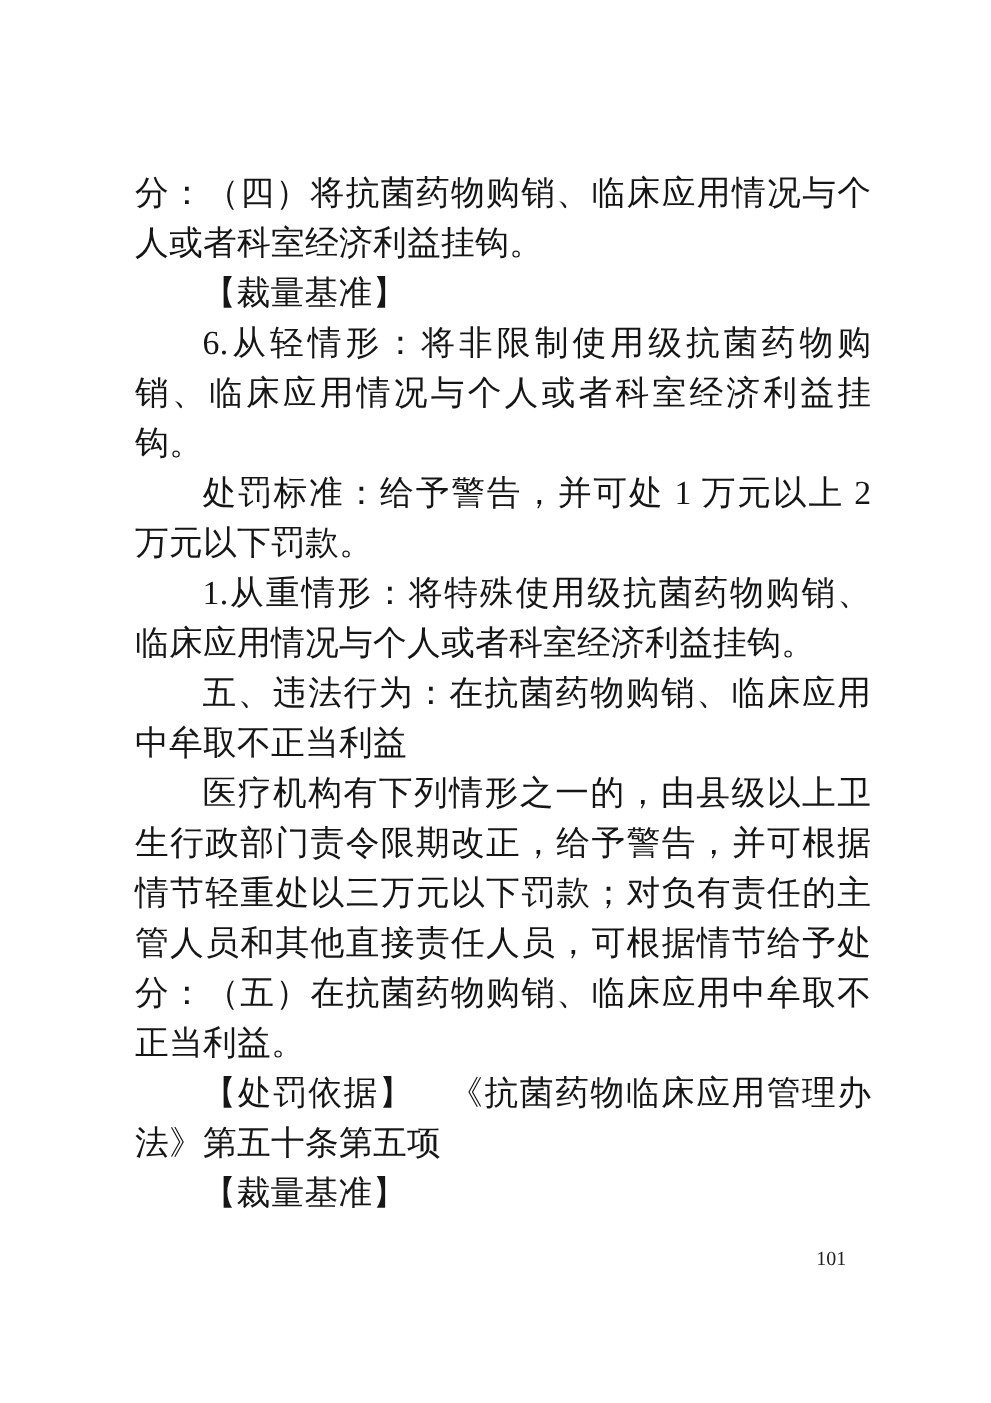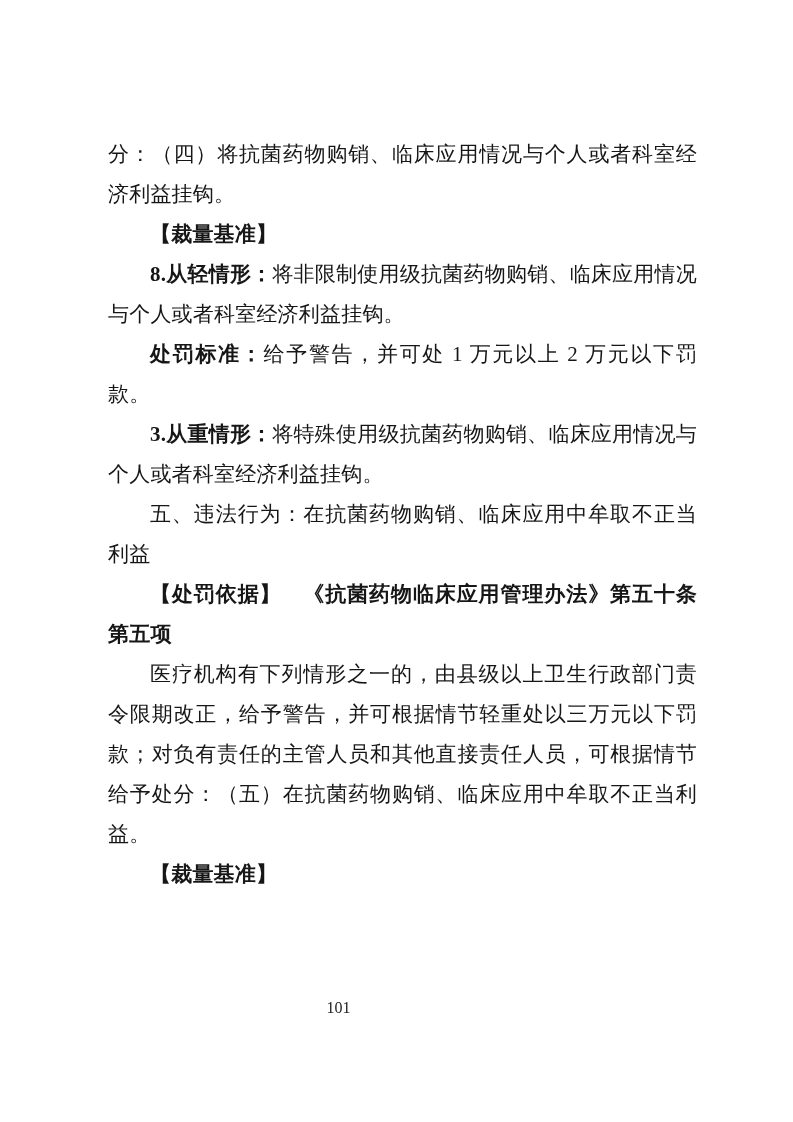--- a/index.html
+++ b/index.html
@@ -18,57 +18,57 @@
   }
   .doc-body {
     position: absolute;
     top: 134px;
     left: 108px;
     width: 589px;
   }
   .para {
     margin: 0;
     padding: 0;
-    font-size: 21px;
+    font-size: 27px;
     line-height: 40px;
     text-align: justify;
     text-justify: inter-ideograph;
     letter-spacing: 0.2px;
     word-break: break-all;
   }
   .para.indent {
     text-indent: 2em;
   }
   .run { font-weight: normal; }
-  .run.bold { font-weight: bold; }
+  .run.bold { font-weight: normal; }
   .footer {
     position: absolute;
     top: 998px;
     left: 0;
     width: 677px;
-    text-align: center;
+    text-align: right;
   }
   .page-number {
     font-size: 16px;
     line-height: 20px;
     color: #222222;
     font-family: "Liberation Serif", "DejaVu Serif", serif;
   }
 </style>
 </head>
 <body>
 
 <main class="page">
   <section class="doc-body">
       <p class="para"><span class="run">分：（四）将抗菌药物购销、临床应用情况与个人或者科室经济利益挂钩。</span></p>
       <p class="para indent"><span class="run bold">【裁量基准】</span></p>
-      <p class="para indent"><span class="run bold">8.从轻情形：</span><span class="run">将非限制使用级抗菌药物购销、临床应用情况与个人或者科室经济利益挂钩。</span></p>
+      <p class="para indent"><span class="run bold">6.从轻情形：</span><span class="run">将非限制使用级抗菌药物购销、临床应用情况与个人或者科室经济利益挂钩。</span></p>
       <p class="para indent"><span class="run bold">处罚标准：</span><span class="run">给予警告，并可处 1 万元以上 2 万元以下罚款。</span></p>
-      <p class="para indent"><span class="run bold">3.从重情形：</span><span class="run">将特殊使用级抗菌药物购销、临床应用情况与个人或者科室经济利益挂钩。</span></p>
+      <p class="para indent"><span class="run bold">1.从重情形：</span><span class="run">将特殊使用级抗菌药物购销、临床应用情况与个人或者科室经济利益挂钩。</span></p>
       <p class="para indent"><span class="run">五、违法行为：在抗菌药物购销、临床应用中牟取不正当利益</span></p>
+      <p class="para indent"><span class="run">医疗机构有下列情形之一的，由县级以上卫生行政部门责令限期改正，给予警告，并可根据情节轻重处以三万元以下罚款；对负有责任的主管人员和其他直接责任人员，可根据情节给予处分：（五）在抗菌药物购销、临床应用中牟取不正当利益。</span></p>
       <p class="para indent"><span class="run bold">【处罚依据】</span><span class="run bold">　《抗菌药物临床应用管理办法》第五十条第五项</span></p>
-      <p class="para indent"><span class="run">医疗机构有下列情形之一的，由县级以上卫生行政部门责令限期改正，给予警告，并可根据情节轻重处以三万元以下罚款；对负有责任的主管人员和其他直接责任人员，可根据情节给予处分：（五）在抗菌药物购销、临床应用中牟取不正当利益。</span></p>
       <p class="para indent"><span class="run bold">【裁量基准】</span></p>
     </section>
   <footer class="footer">
     <span class="page-number">101</span>
   </footer>
 </main>
 
 </body></html>

